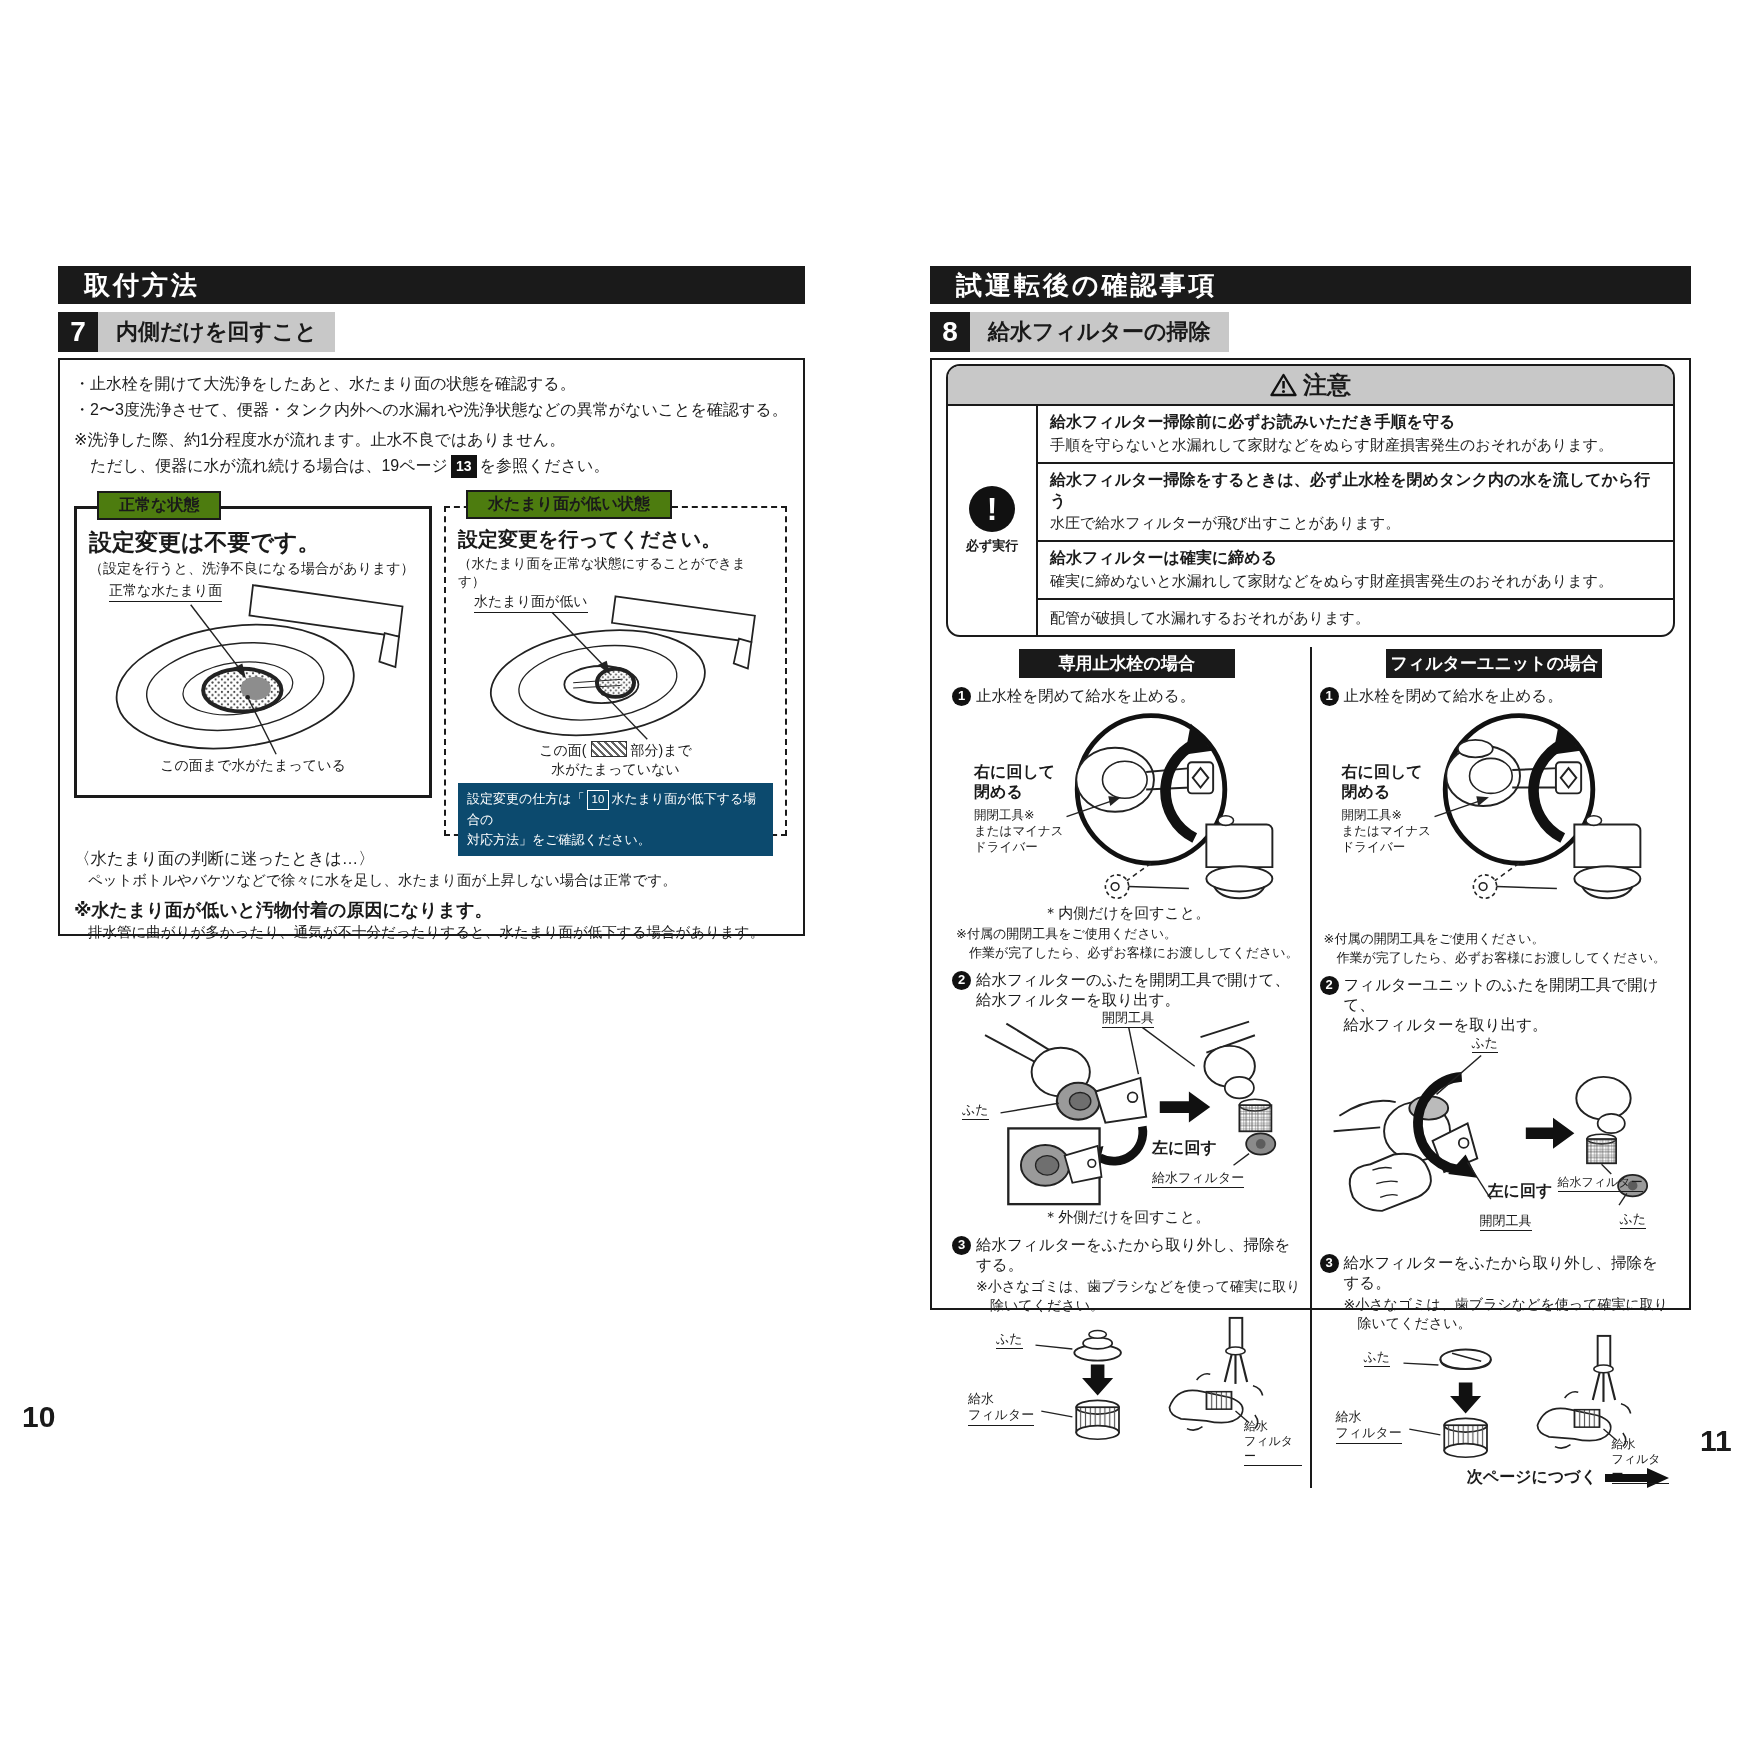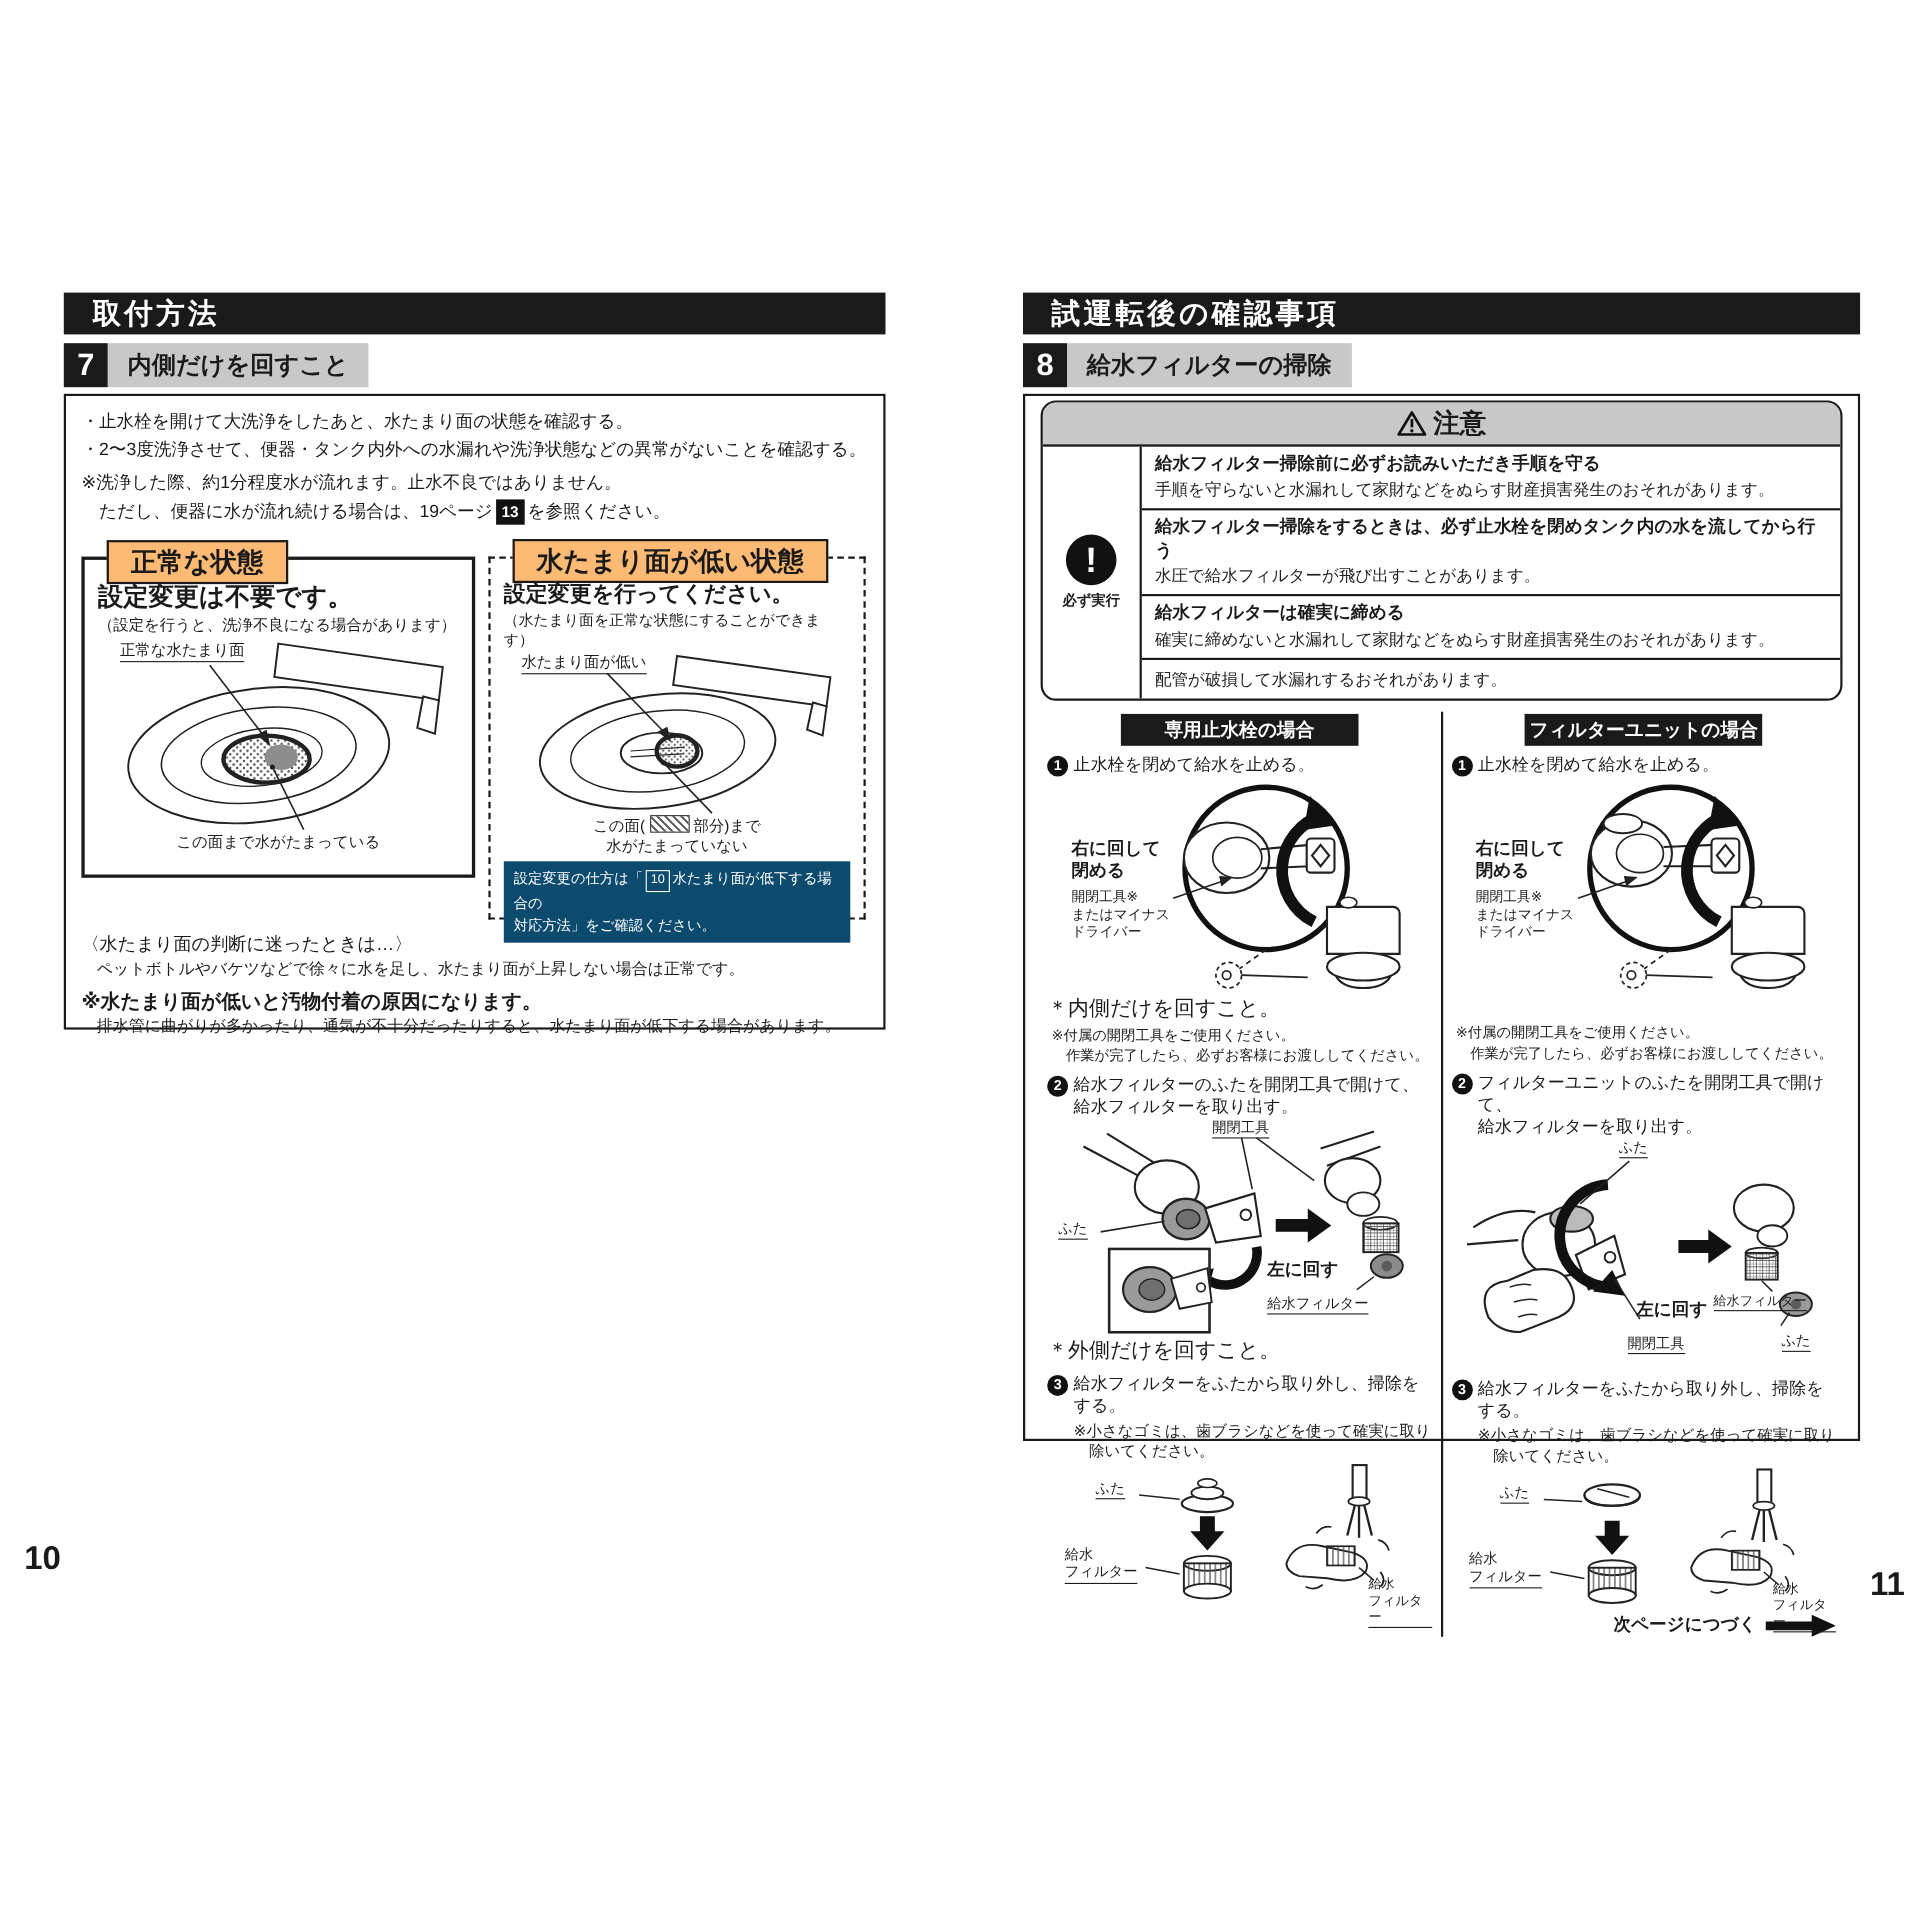--- a/index.html
+++ b/index.html
@@ -17,22 +17,22 @@
             padding:0 18px;}
   .outbox{border:2.5px solid #1a1a1a;margin-top:6px;padding:10px 14px;box-sizing:border-box;width:100%;}
   .t16{font-size:16px;line-height:1.5;margin:2px 0;}
   .ind{padding-left:16px;}
   .badge-sq{display:inline-block;background:#111;color:#fff;font-weight:bold;font-size:14px;
             padding:1px 5px;margin:0 3px;}
   .staterow{display:flex;gap:12px;margin-top:28px;}
   .statebox{position:relative;box-sizing:border-box;padding:14px 12px 8px;background:#fff;}
   .solid{border:3px solid #1a1a1a;width:358px;height:292px;}
   .dashed{border:2px dashed #1a1a1a;width:343px;height:330px;}
-  .statelabel{position:absolute;top:-18px;left:20px;background:#fdba74;border:2.5px solid #1a1a1a;
-              font-weight:bold;font-size:24px;padding:2px 20px;white-space:nowrap;}
+  .statelabel{position:absolute;top:-18px;left:20px;background:#4d7c0f;border:2.5px solid #1a1a1a;
+              font-weight:bold;font-size:16px;padding:2px 20px;white-space:nowrap;}
   .headline{font-weight:bold;font-size:23px;margin-top:4px;}
   .dashed .headline{font-size:20px;}
   .subline{font-size:14px;margin-top:2px;}
   .dashed .subline{font-size:13.5px;}
   .caption{font-size:14px;text-align:center;line-height:1.35;}
   .blacknote{background:#0c4a6e;color:#fff;font-size:13px;line-height:1.55;padding:6px 9px;margin-top:4px;}
   .badge-box{display:inline-block;border:1.5px solid #fff;padding:0 4px;font-size:11.5px;margin:0 2px;}
   .tips{margin-top:12px;}
   .tq{font-size:16.5px;margin-top:6px;}
   .tbody{font-size:14.5px;padding-left:14px;margin-top:1px;}
@@ -55,21 +55,21 @@
   .cols{display:flex;margin-top:10px;}
   .col{flex:1;padding:0 8px;box-sizing:border-box;min-width:0;}
   .col.first{border-right:2px solid #1a1a1a;}
   .colhead{background:#1a1a1a;color:#fff;font-weight:bold;font-size:17px;text-align:center;
            padding:3px 0;width:216px;margin:2px auto 8px;}
   .step{display:flex;gap:5px;font-size:15.5px;line-height:1.3;margin-top:8px;align-items:flex-start;}
   .nbadge{width:19px;height:19px;border-radius:50%;background:#111;color:#fff;display:inline-flex;
           align-items:center;justify-content:center;font-weight:bold;font-size:13px;flex:0 0 auto;margin-top:1px;}
   .pre{white-space:pre-line;}
   .stepnote{font-size:14px;padding-left:24px;line-height:1.35;margin-top:2px;}
-  .centernote{font-size:19px;margin:0 0 2px;}
+  .centernote{font-size:15px;text-align:center;margin:0 0 2px;}
   .toolusage{font-size:13px;line-height:1.4;margin:2px 0 2px 4px;}
   .illus{position:relative;width:100%;}
   .illus svg{display:block;width:100%;height:100%;}
   .lbl{position:absolute;font-size:13px;line-height:1.25;white-space:pre-line;}
   .lbl.b{font-weight:bold;font-size:16px;}
   .lbl.sm{font-size:12.5px;}
   .lbl.u{border-bottom:1.5px solid #1a1a1a;padding-bottom:1px;}
   .controw{display:flex;justify-content:flex-end;align-items:center;gap:8px;font-weight:bold;
            font-size:16px;margin-top:2px;font-family:Liberation Serif, serif;}
   .hatch{display:inline-block;width:34px;height:14px;border:1px solid #333;vertical-align:-2px;

